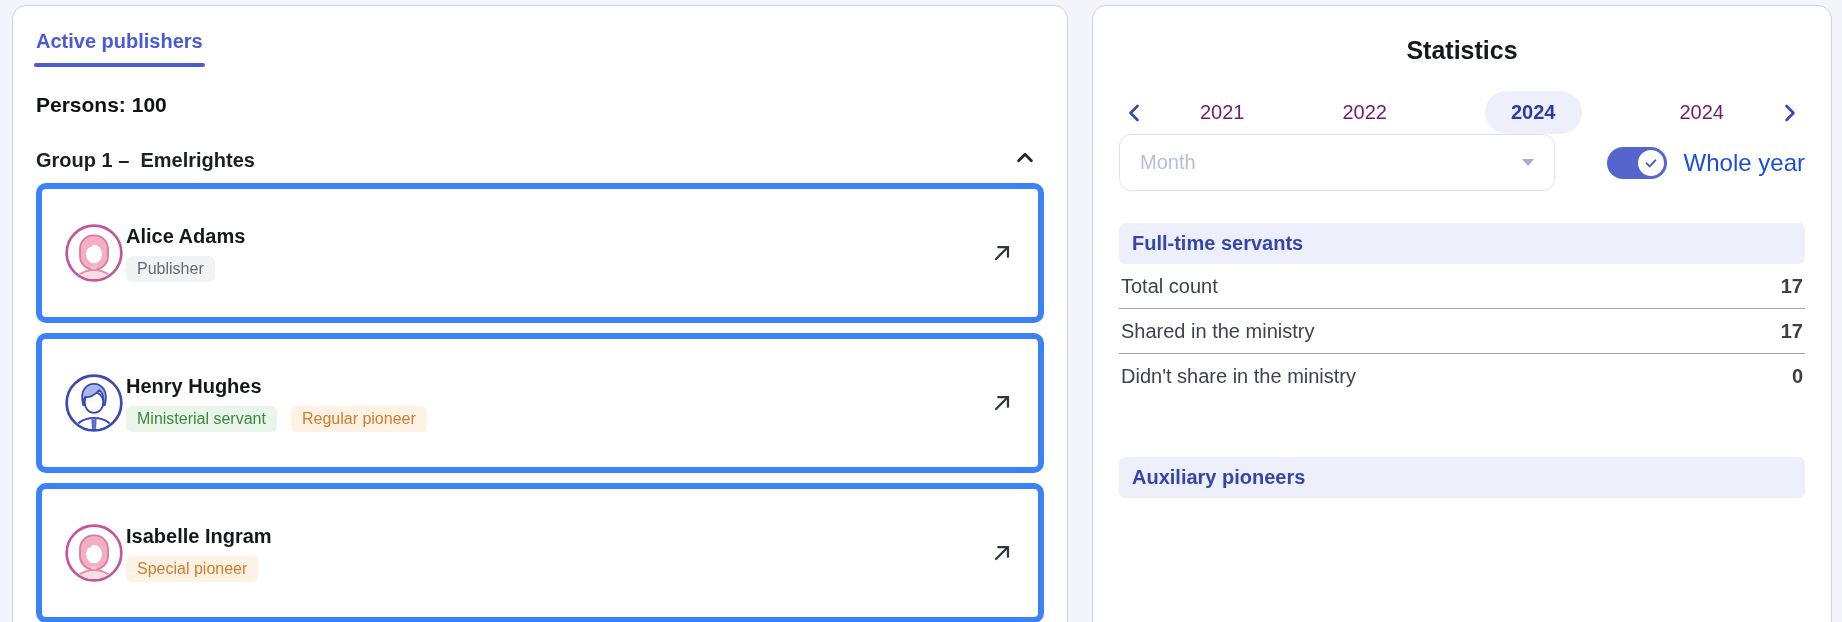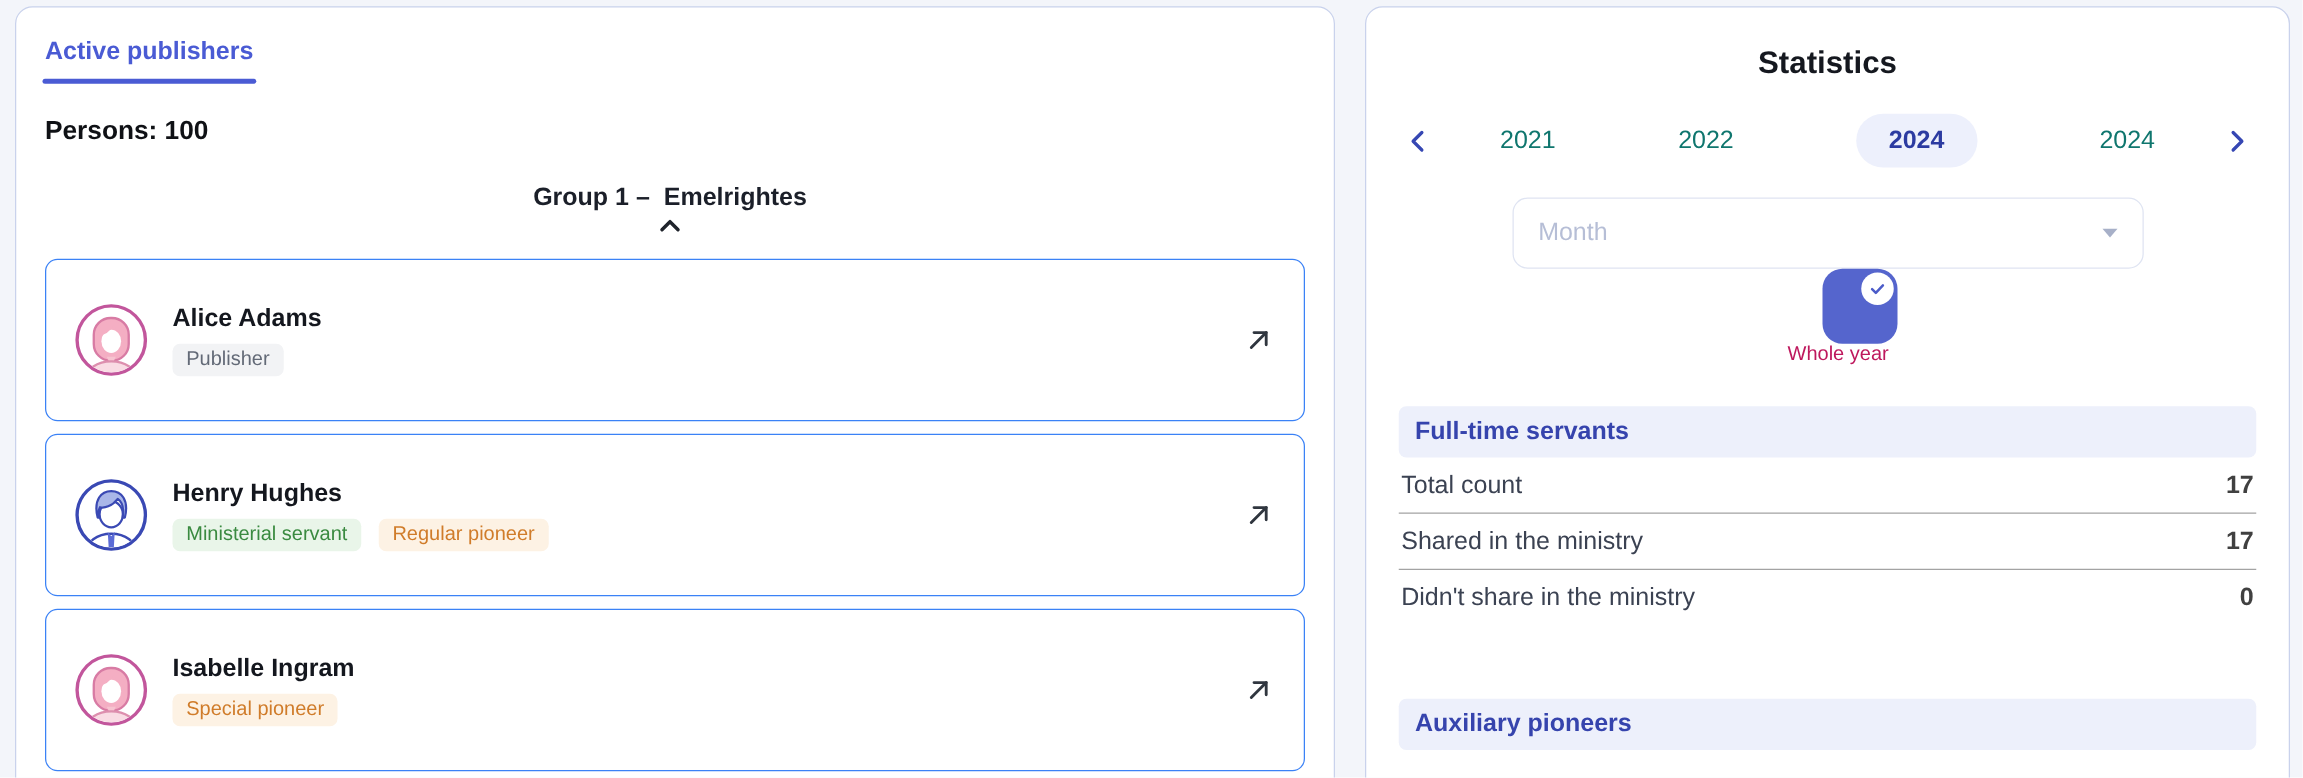--- a/index.html
+++ b/index.html
@@ -30,70 +30,70 @@
     white-space:nowrap;
   }
   .tab.active { color:#4a5bd4; font-weight:600; }
   .tab.active::after {
     content:""; position:absolute; left:-2px; right:-2px; bottom:0;
     height:4.5px; border-radius:4px; background:#4a5bd4;
   }
   .persons { margin-top:26px; font-size:21px; font-weight:700; color:#0f1115; }
   .group-header {
     margin-top:30px; display:flex; align-items:center; justify-content:space-between;
-    padding-right:8px; cursor:pointer;flex-direction:column;
+    padding-right:8px; cursor:pointer;
   }
   .group-title { font-size:20px; font-weight:600; color:#1b1f29; white-space:pre; }
   .card {
-    margin-top:10px; display:flex; align-items:center; gap:20px;
-    border:1px solid #3b82f6; border-radius:10px; padding:35px 23px;
+    margin-top:10px; display:flex; align-items:center; gap:3px;
+    border:6px solid #3b82f6; border-radius:10px; padding:35px 23px;
     background:#fff; cursor:pointer;
   }
   .card:first-of-type { margin-top:43px; }
   .avatar { width:58px; height:58px; flex:0 0 58px; }
   .pname { font-size:20px; font-weight:600; color:#14171e; }
   .badges { display:flex; gap:14px; margin-top:8px; }
   .badge {
     font-size:16px; padding:4px 11px; border-radius:6px; white-space:nowrap;
   }
   .badge-neutral { background:#f2f3f5; color:#636a77; }
   .badge-green   { background:#e9f5e9; color:#3a8a40; }
   .badge-orange  { background:#fdf2e4; color:#d07c2a; }
   .open-arrow { margin-left:auto; display:flex; align-items:center; }
 
   
   .stats-title { margin-top:6px; font-size:25px; font-weight:600; color:#15181f;text-align:center; }
   .year-nav { margin-top:26px; display:flex; align-items:center; }
   .year-nav .nav-btn { padding:6px 4px; cursor:pointer; display:flex; align-items:center; }
   .years { flex:1; display:flex; justify-content:space-around; align-items:center; }
-  .year { font-size:20px; color:#0f766e; cursor:pointer; padding:10px 0; }
+  .year { font-size:20px; color:#701a75; cursor:pointer; padding:10px 0; }
   .year.selected {
     font-weight:700; color:#2c3ba1; background:#edf0fc;
     padding:10px 26px; border-radius:26px;
   }
-  .controls { margin-top:24px; display:flex; align-items:center;flex-direction:column; }
+  .controls { display:flex; align-items:center; }
   .month-select {
     width:505px; height:57px; border:1.5px solid #dfe4f2; border-radius:12px;
     display:flex; align-items:center; justify-content:space-between;
     padding:0 20px; cursor:pointer; background:#fff;
   }
   .month-placeholder { font-size:20px; color:#b6bed6; }
   .caret-down {
     width:0; height:0; border-left:6.5px solid transparent;
     border-right:6.5px solid transparent; border-top:7.5px solid #a7b0c8;
   }
   .toggle {
     margin-left:52px; width:60px; height:32px; border-radius:16px;
     background:#5565cd; position:relative; cursor:pointer; flex:0 0 60px;
   }
   .toggle .knob {
     position:absolute; top:3px; right:3px; width:26px; height:26px;
     border-radius:50%; background:#fff; display:flex; align-items:center; justify-content:center;
   }
-  .toggle-label { margin-left:17px; font-size:16px; color:#be185d; white-space:nowrap; }
+  .toggle-label { margin-left:17px; font-size:24px; color:#1d4ed8; white-space:nowrap; }
   .section-band {
     margin-top:32px; background:#edf0fb; color:#3644ad;
     font-size:20px; font-weight:700; padding:9px 13px; border-radius:6px;
   }
   .section-band.aux { margin-top:58px; }
   .stat-row {
     height:45px; display:flex; align-items:center; justify-content:space-between;
     border-bottom:1px solid #a3a3a3; padding:0 2px; font-size:20px;
   }
   .stat-row:last-of-type { border-bottom:none; }

